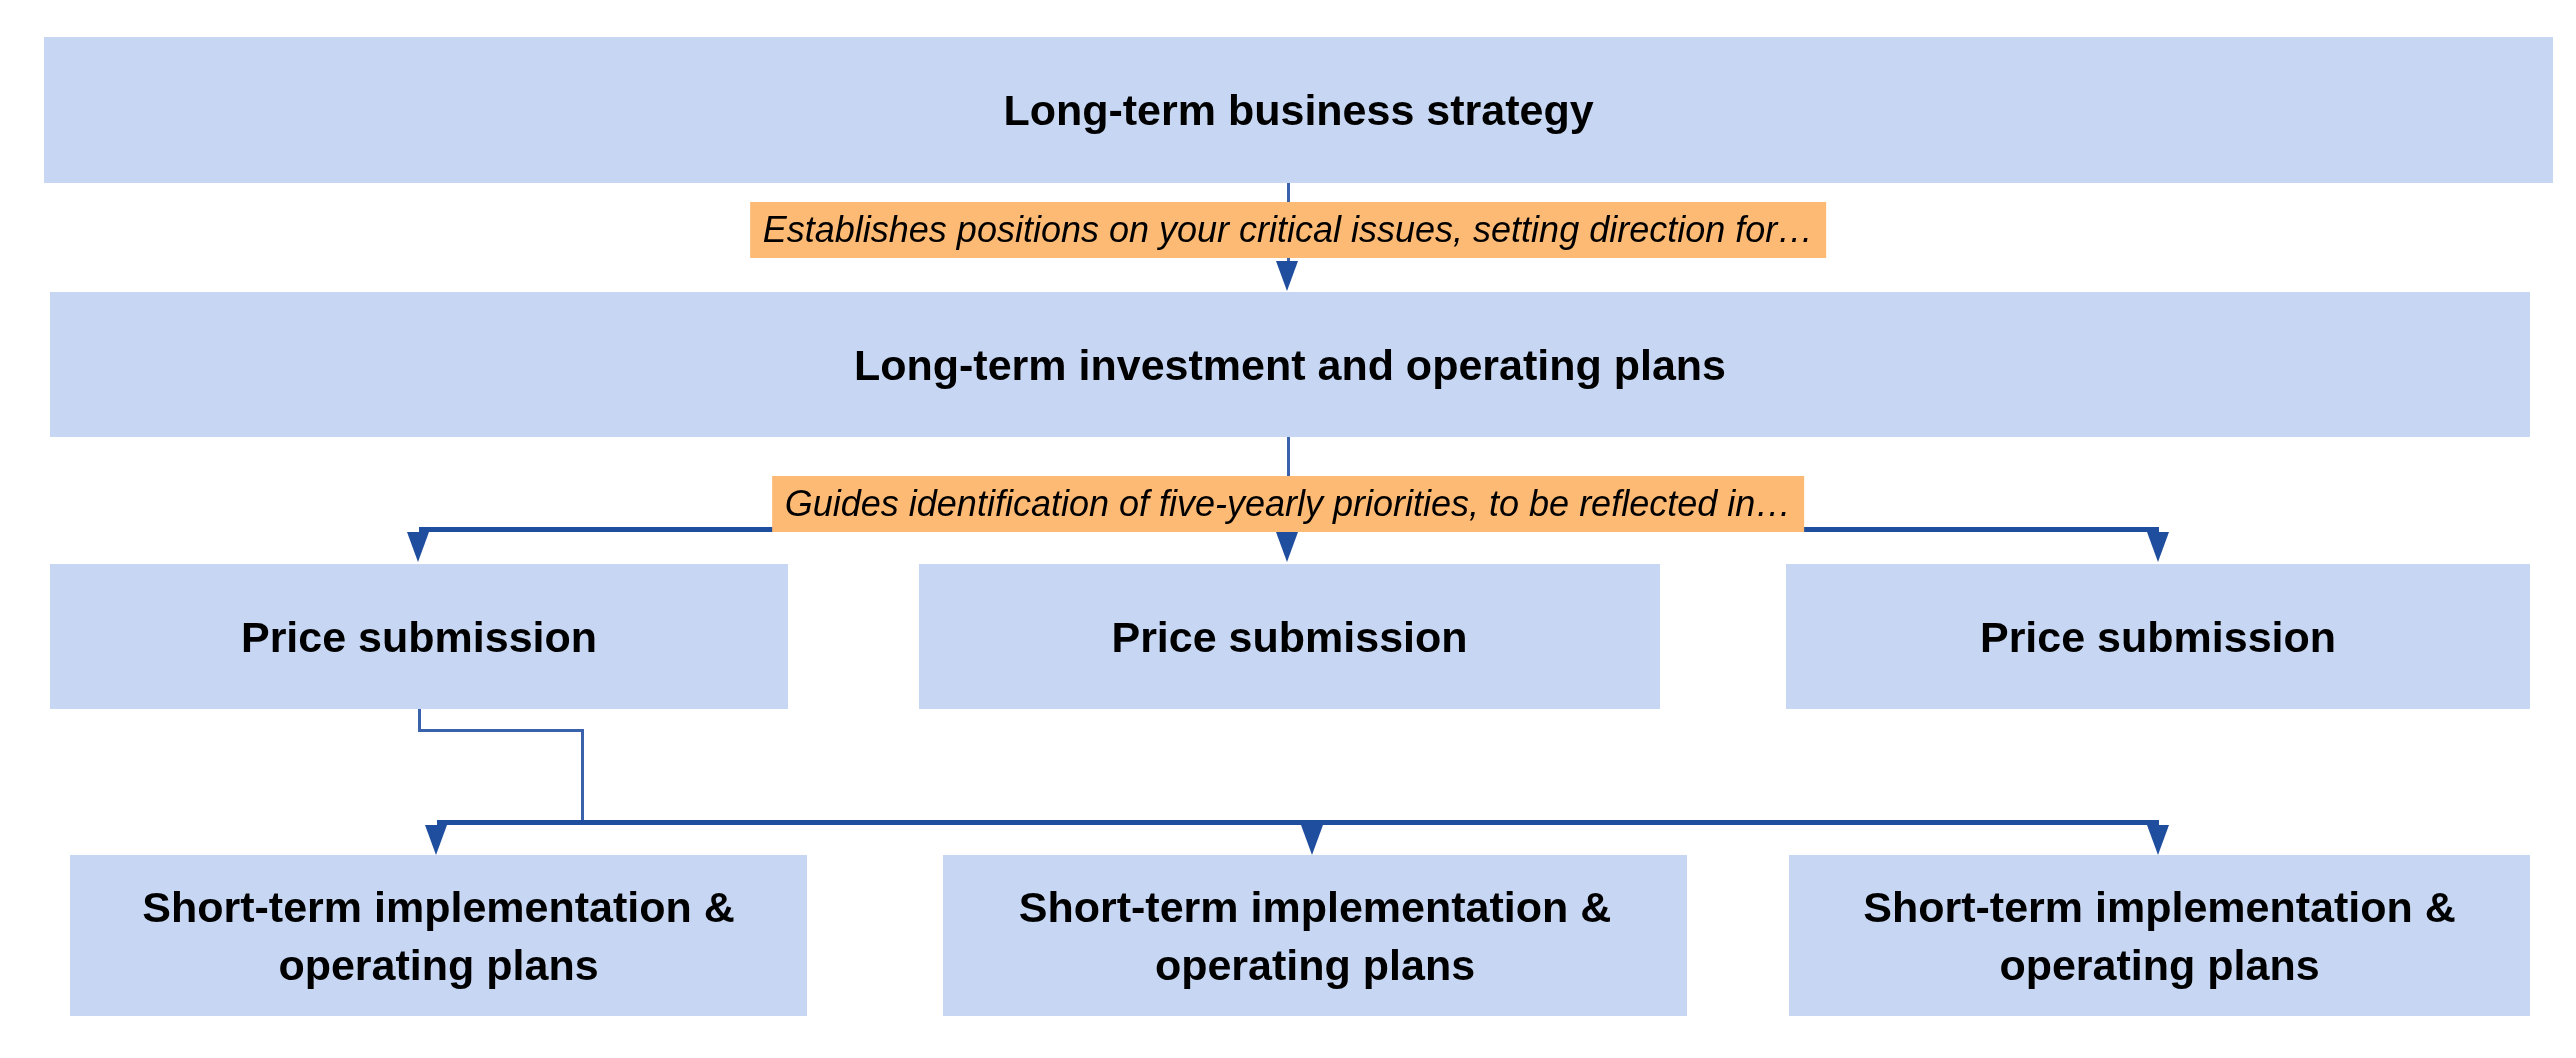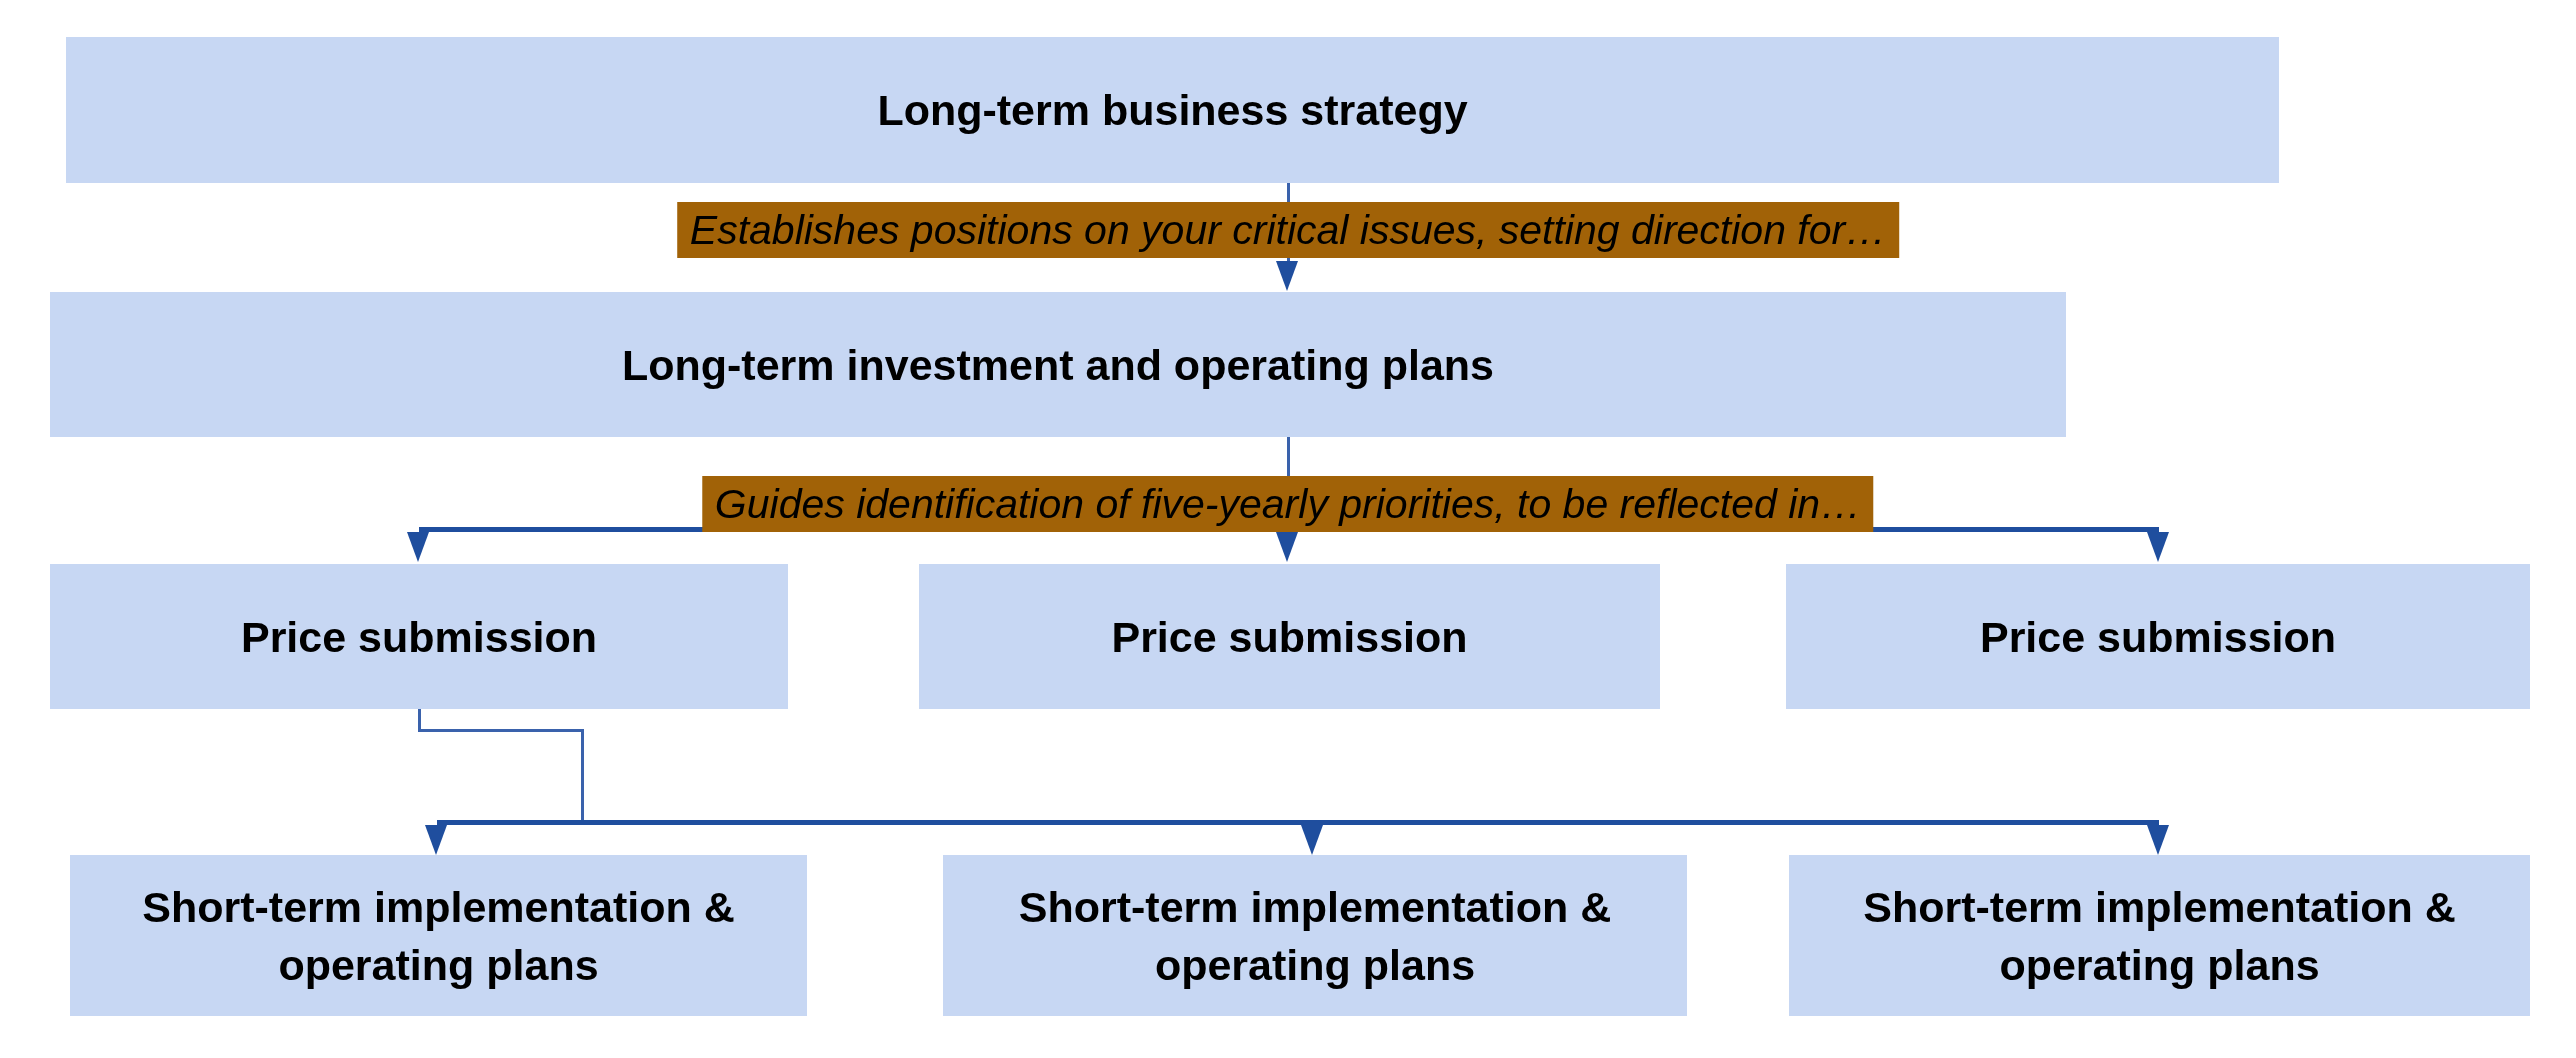--- a/index.html
+++ b/index.html
@@ -23,22 +23,22 @@
     display: flex;
     flex-direction: column;
     align-items: center;
     justify-content: center;
     text-align: center;
     font-weight: bold;
     font-size: 43px;
     line-height: 58px;
     z-index: 2;
   }
-  .box-l1 { left: 66px;   top: 37px;  width: 2213px; height: 146px; }
-  .box-l2 { left: 50px;   top: 292px; width: 2016px; height: 145px; }
+  .box-l1 { left: 44px;   top: 37px;  width: 2509px; height: 146px; }
+  .box-l2 { left: 50px;   top: 292px; width: 2480px; height: 145px; }
   .box-p1 { left: 50px;   top: 564px; width: 738px;  height: 145px; }
   .box-p2 { left: 919px; top: 564px; width: 741px;  height: 145px; }
   .box-p3 { left: 1786px; top: 564px; width: 744px;  height: 145px; }
   .box-s1 { left: 70px;   top: 855px; width: 737px;  height: 161px; }
   .box-s2 { left: 943px; top: 855px; width: 744px;  height: 161px; }
   .box-s3 { left: 1789px; top: 855px; width: 741px;  height: 161px; }
 
   
   .vline {
     position: absolute;
@@ -65,24 +65,24 @@
     border-left: 11.7px solid transparent;
     border-right: 11.7px solid transparent;
     border-top: 30px solid var(--connector-dark, #1F4E9E);
     z-index: 1;
   }
 
   
   .caption {
     position: absolute;
     transform: translateX(-50%);
-    background: #a16207;
+    background: #fdba74;
     color: var(--text-color, #000000);
     font-style: italic;
-    font-size: 41px;
+    font-size: 36px;
     line-height: 56px;
     white-space: nowrap;
     padding: 0 12.6px;
     z-index: 3;
     text-align: left;
   }
   .cap-1 { left: 1288px; top: 202px; }
   .cap-2 { left: 1288px; top: 476px; }
   .cap-3 { left: 581px;  top: 746px; }
 </style>

